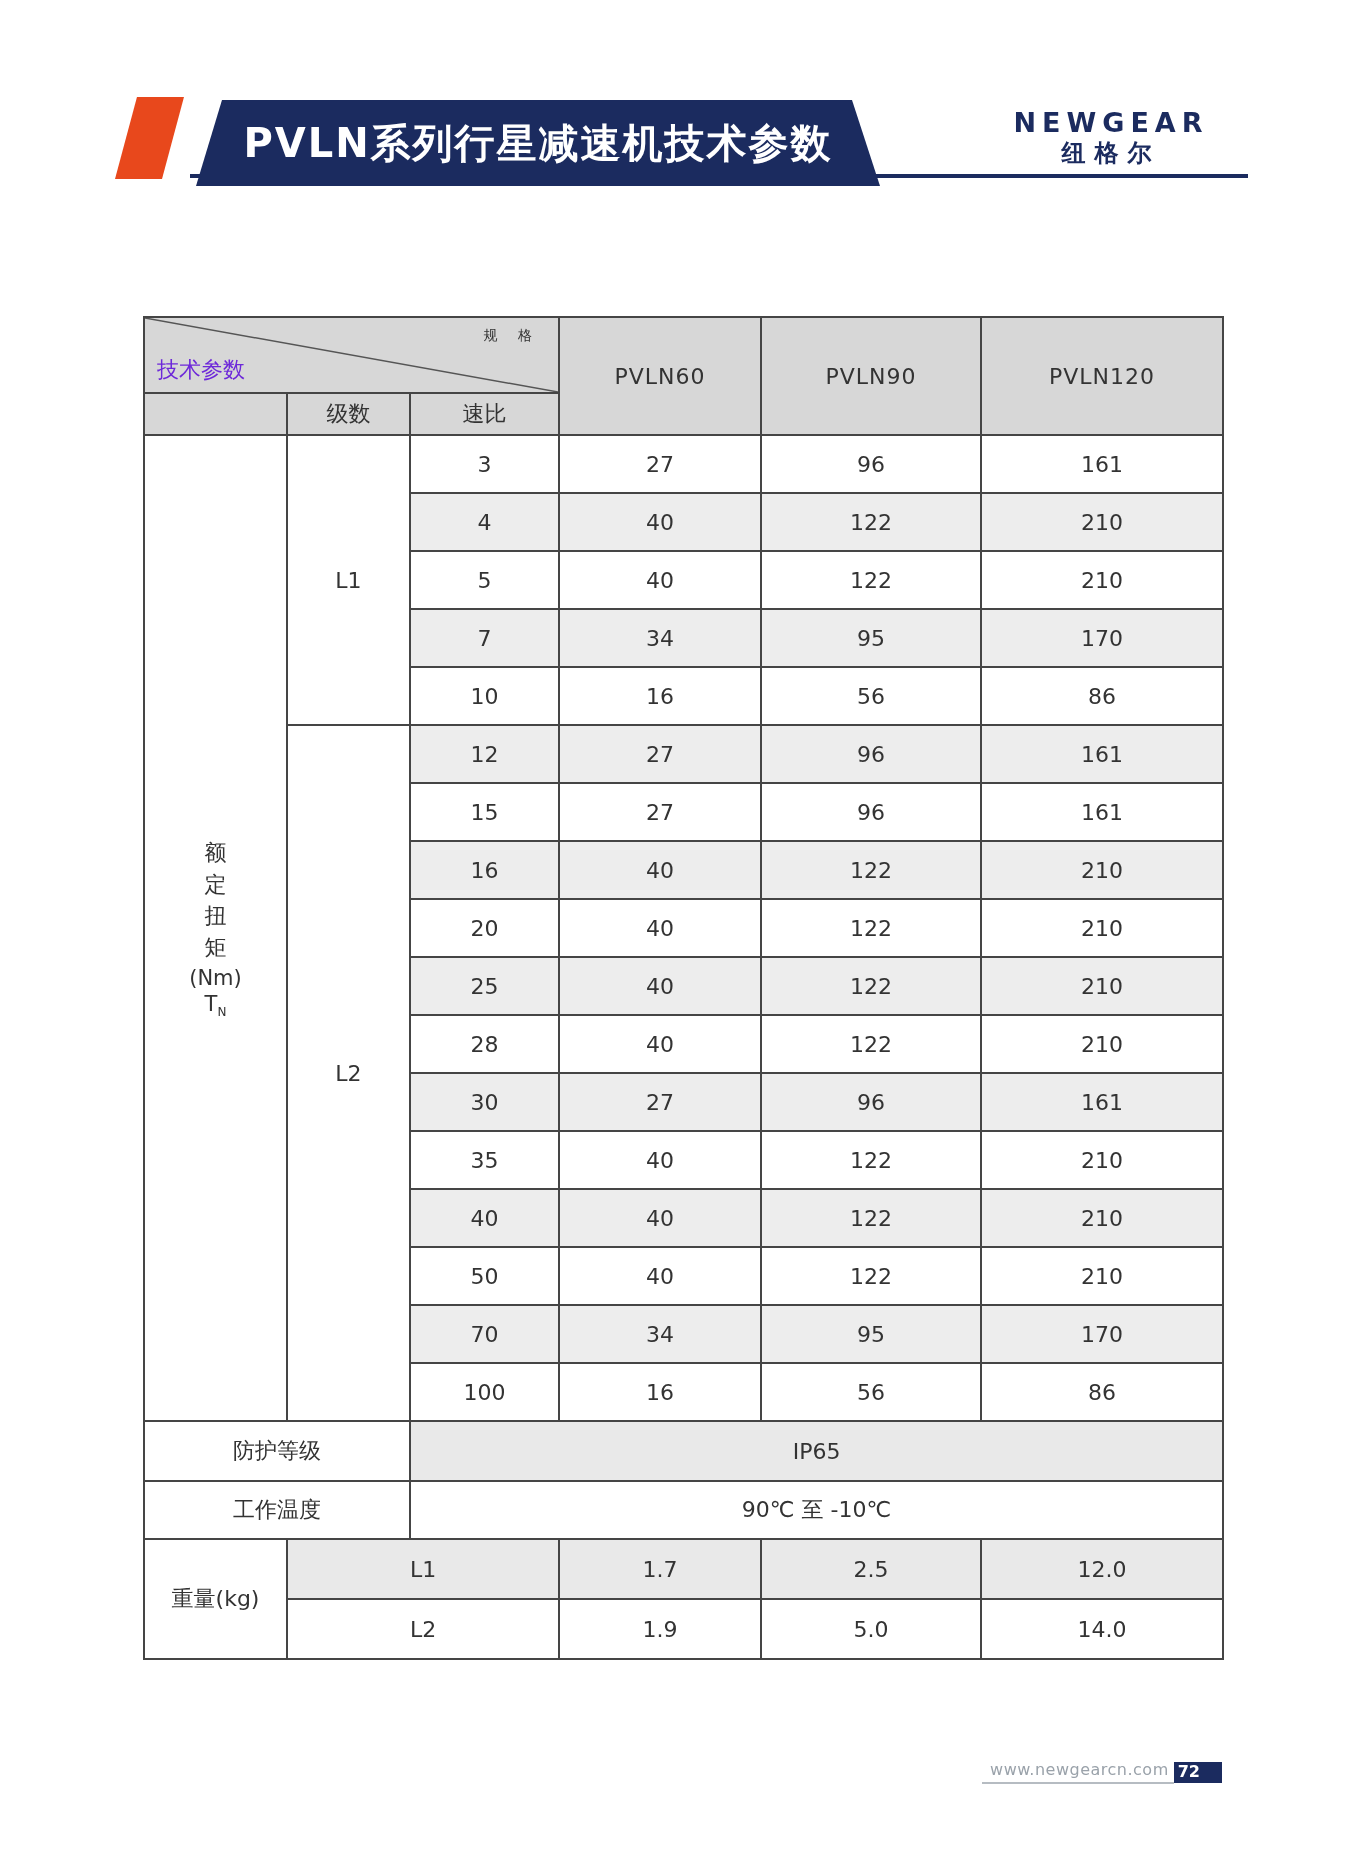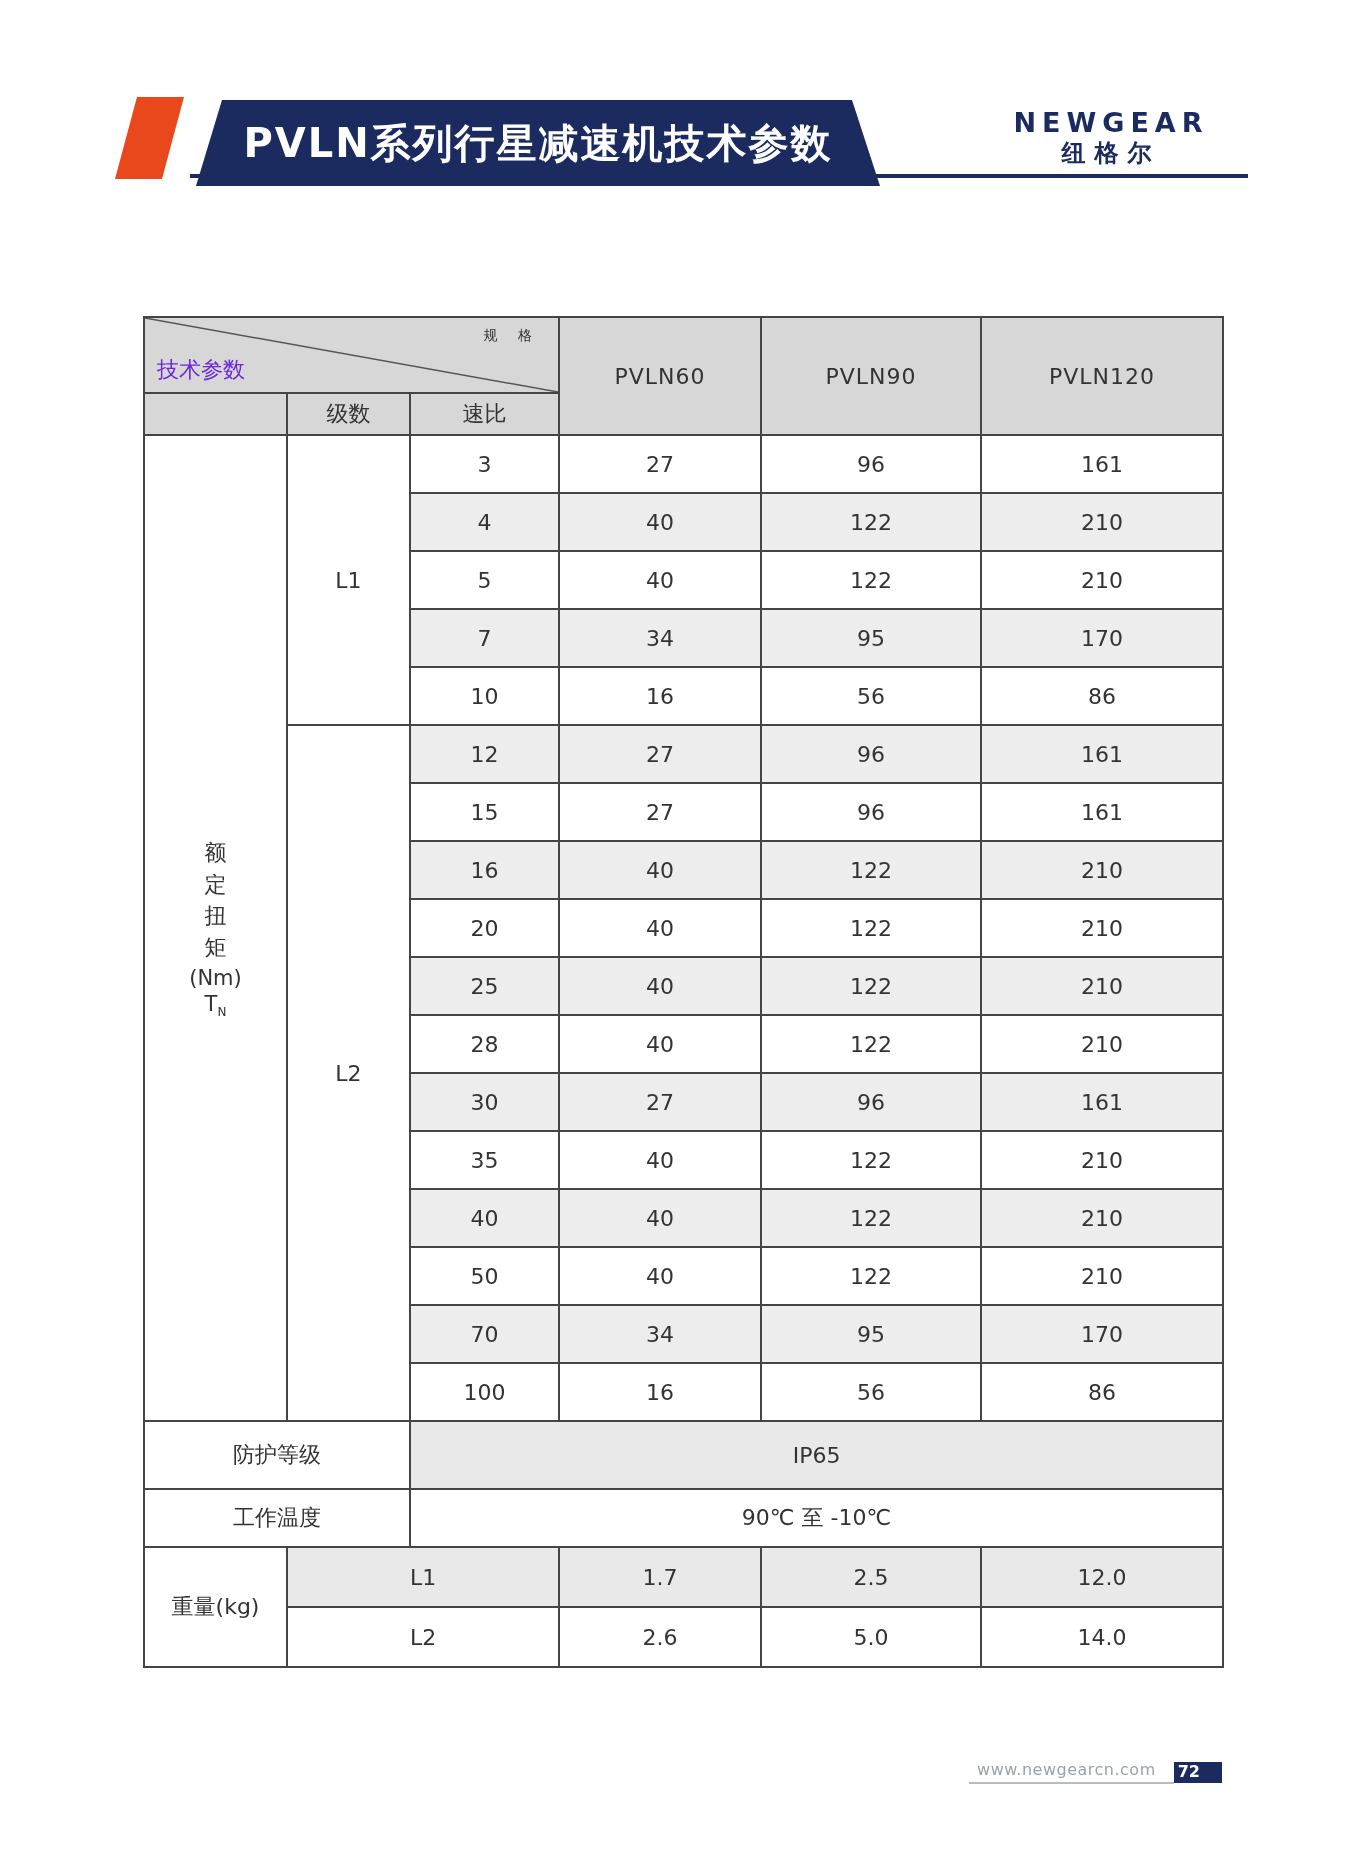--- a/index.html
+++ b/index.html
@@ -66,21 +66,21 @@
     border:2px solid #454545;
     text-align:center;
     vertical-align:middle;
     color:#333333;
     font-size:22px;
     padding:0;
   }
   tr.hdr1{height:76px;}
   tr.hdr2{height:42px;}
   tr.drow{height:58px;}
-  tr.prow{height:68px;}
+  tr.prow{height:60px;}
   tr.trow{height:58px;}
   tr.wrow{height:60px;}
 
   td.hd{background:#d7d7d7;}
   td.model{background:#d7d7d7; font-size:24px; letter-spacing:1px;}
   tr.alt td.dcell{background:#ededed;}
   td.graycell{background:#e9e9e9;}
   td.whitecell{background:#ffffff;}
 
   
@@ -114,21 +114,21 @@
   
   .footer{
     position:absolute;
     left:143px; top:1760px;
     width:1079px;
     display:flex; justify-content:flex-end; align-items:center;
   }
   .site{
     font-size:16px; color:#9aa2aa;
     border-bottom:2px solid #b6bcc2;
-    padding:0 18px 3px 8px;
+    padding:0 5px 3px 8px;
     letter-spacing:0.5px;
   }
   .pagenum{
     background:#1b2b5f; color:#ffffff;
     font-weight:bold; font-size:16px;
     padding:2px 22px 3px 4px;
     line-height:1;
   }
 </style>
 </head>
@@ -295,21 +295,21 @@
       </tr>
       <tr class="wrow">
         <td class="whitecell" rowspan="2">重量(kg)</td>
         <td class="graycell" colspan="2">L1</td>
         <td class="graycell">1.7</td>
         <td class="graycell">2.5</td>
         <td class="graycell">12.0</td>
       </tr>
       <tr class="wrow">
         <td class="whitecell" colspan="2">L2</td>
-        <td class="whitecell">2.6</td>
+        <td class="whitecell">1.9</td>
         <td class="whitecell">5.0</td>
         <td class="whitecell">14.0</td>
       </tr>
     </tbody>
   </table>
 
   <div class="footer">
     <span class="site">www.newgearcn.com</span>
     <span class="pagenum">72</span>
   </div>

